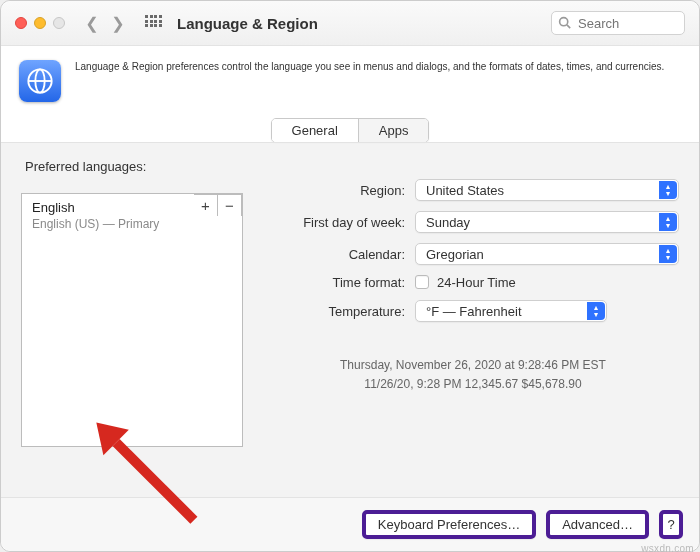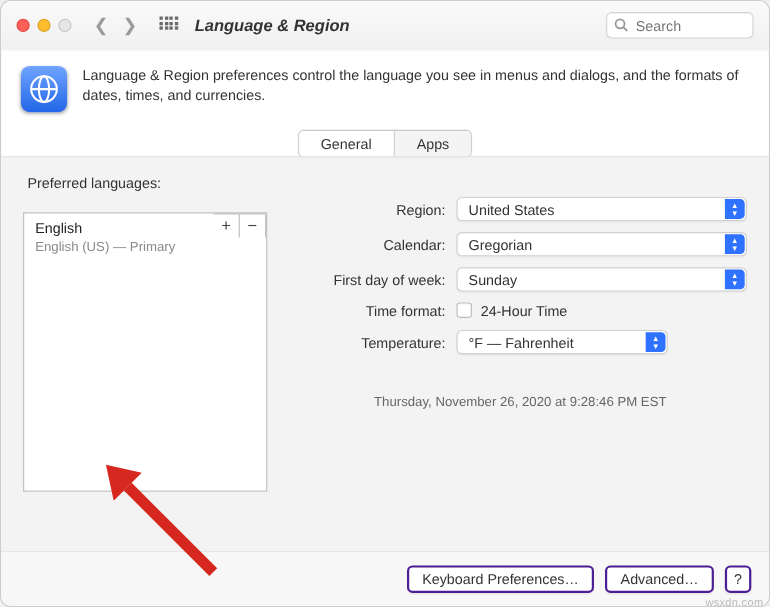--- a/index.html
+++ b/index.html
@@ -21,34 +21,34 @@
     }
     .traffic { display: flex; gap: 7px; }
     .traffic span { width: 12px; height: 12px; border-radius: 50%; display: inline-block; }
     .t-close { background:#ff5f57; border:1px solid #e24640; }
     .t-min { background:#febc2e; border:1px solid #d8a228; }
     .t-max { background:#e6e6e6; border:1px solid #c7c7c7; }
     .nav-btns { display:flex; gap:4px; margin-left:4px; }
     .nav-btn { width:22px; height:22px; display:flex; align-items:center; justify-content:center; color:#9a9a9a; font-size:16px; }
     .grid-icon { width:16px; height:16px; display:grid; grid-template-columns:repeat(4,3px); grid-template-rows:repeat(3,3px); gap:1.5px; margin:0 4px; }
     .grid-icon span { background:#6a6a6a; width:3px; height:3px; }
-    .title { font-weight:600; font-size:15px; color:#333;font-style:italic; }
+    .title { font-weight:600; font-size:15px; color:#333; }
     .search-wrap { margin-left:auto; position:relative;text-decoration:underline; }
     .search {
       width:134px; height:24px; border:1px solid #d2d2d2; border-radius:5px;
       padding:0 8px 0 26px; font-size:13px; background:#fff; color:#333;
     }
     .search-icon { position:absolute; left:7px; top:5px; color:#9a9a9a; font-size:13px; }
     .header-row { display:flex; gap:14px; padding:14px 18px 10px; align-items:flex-start; }
     .globe-icon {
       width:42px; height:42px; border-radius:8px; background:linear-gradient(#6fa4ff,#2366e8);
       display:flex; align-items:center; justify-content:center; color:#fff; font-size:26px; box-shadow:0 1px 3px rgba(0,0,0,.3);
       flex-shrink:0;
     }
-    .desc { font-size:13px; line-height:1.4; color:#333; }
+    .desc { font-size:10px; line-height:1.4; color:#333; }
     .tabs { display:flex; justify-content:center; margin:6px 0 0; }
     .tab-group { display:flex; border:1px solid #c9c9c9; border-radius:5px; overflow:hidden; box-shadow:0 1px 2px rgba(0,0,0,.06); }
     .tab { padding:4px 20px; background:#f4f4f4; font-size:13px; color:#333; cursor:pointer; }
     .tab.active { background:#fff; font-weight:500; border-right:1px solid #c9c9c9; }
     .tab:last-child { border-right:none; }
     .content { flex:1; background:#f0f0f0cc; margin: -1px 0 0; padding:14px 20px 14px; border-top:1px solid #e3e3e3; position:relative; }
     .content-inner { display:flex; gap:24px; }
     .left-col { width:222px; }
     .section-label { font-size:13px; color:#333; margin:2px 0 19px 4px; }
     .listbox {
@@ -70,21 +70,21 @@
       box-shadow:0 1px 1px rgba(0,0,0,.04);
     }
     .dd-arrows { position:absolute; right:1px; top:1px; bottom:1px; width:18px; background:#2f72ff; border-radius:0 4px 4px 0; display:flex; flex-direction:column; align-items:center; justify-content:center; }
     .dd-arrows::before { content:'▴'; color:#fff; font-size:8px; line-height:7px; }
     .dd-arrows::after { content:'▾'; color:#fff; font-size:8px; line-height:7px; }
     .checkbox-row { flex:1; display:flex; align-items:flex-start; gap:8px; }
     .checkbox { width:14px; height:14px; border:1px solid #bbb; border-radius:3px; background:#fff; box-shadow:inset 0 1px 1px rgba(0,0,0,.05); }
     .samples { text-align:center; font-size:12px; color:#666; line-height:1.6; margin-top:34px; }
     .bottom-bar { display:flex; gap:10px; justify-content:flex-end; padding:12px 16px; border-top:1px solid #e3e3e3; background:#f7f7f7; border-radius:0 0 10px 10px; }
     .mac-btn {
-      background:#fff; border:2px solid #4c1d95; border-radius:5px; padding:3px 12px; font-size:13px; color:#333;
+      background:#fff; border:4px solid #4c1d95; border-radius:5px; padding:3px 12px; font-size:13px; color:#333;
       box-shadow:0 1px 1px rgba(0,0,0,.05); cursor:pointer;
     }
     .help-btn { width:24px; padding:3px 0; text-align:center; }
     .arrow-annotation {
       position:absolute; left:128px; top:264px; transform:rotate(135deg);
       pointer-events:none;
     }
     .arrow-shaft { width:10px; height:110px; background:#d6281f; }
     .arrow-head { width:0; height:0; border-left:18px solid transparent; border-right:18px solid transparent; border-top:28px solid #d6281f; margin-left:-13px; }
     .watermark { position:absolute; right:6px; bottom:-2px; font-size:10px; color:#bbb; letter-spacing:.3px; }
@@ -169,50 +169,51 @@
 
       <div class="right-col">
         <div class="form-row">
           <div class="form-label">Region:</div>
           <div class="dropdown">
             <span>United States</span>
             <span class="dd-arrows"></span>
           </div>
         </div>
         <div class="form-row">
+          <div class="form-label">First day of week:</div>
+          <div class="dropdown">
+            <span>Sunday</span>
+            <span class="dd-arrows"></span>
+          </div>
+        </div>
+        <div class="form-row">
           <div class="form-label">Calendar:</div>
           <div class="dropdown">
             <span>Gregorian</span>
-            <span class="dd-arrows"></span>
-          </div>
-        </div>
-        <div class="form-row">
-          <div class="form-label">First day of week:</div>
-          <div class="dropdown">
-            <span>Sunday</span>
             <span class="dd-arrows"></span>
           </div>
         </div>
         <div class="form-row">
           <div class="form-label">Time format:</div>
           <div class="checkbox-row">
             <span class="checkbox"></span>
             <span>24-Hour Time</span>
           </div>
         </div>
         <div class="form-row">
           <div class="form-label">Temperature:</div>
           <div class="dropdown" style="flex:0 0 192px;">
             <span>°F — Fahrenheit</span>
             <span class="dd-arrows"></span>
           </div>
         </div>
 
         <div class="samples">
           <div>Thursday, November 26, 2020 at 9:28:46 PM EST</div>
+          <div>11/26/20, 9:28 PM    12,345.67    $45,678.90</div>
         </div>
       </div>
     </div>
 
     <div class="arrow-annotation">
       <div class="arrow-shaft"></div>
       <div class="arrow-head"></div>
     </div>
 
   </div>

